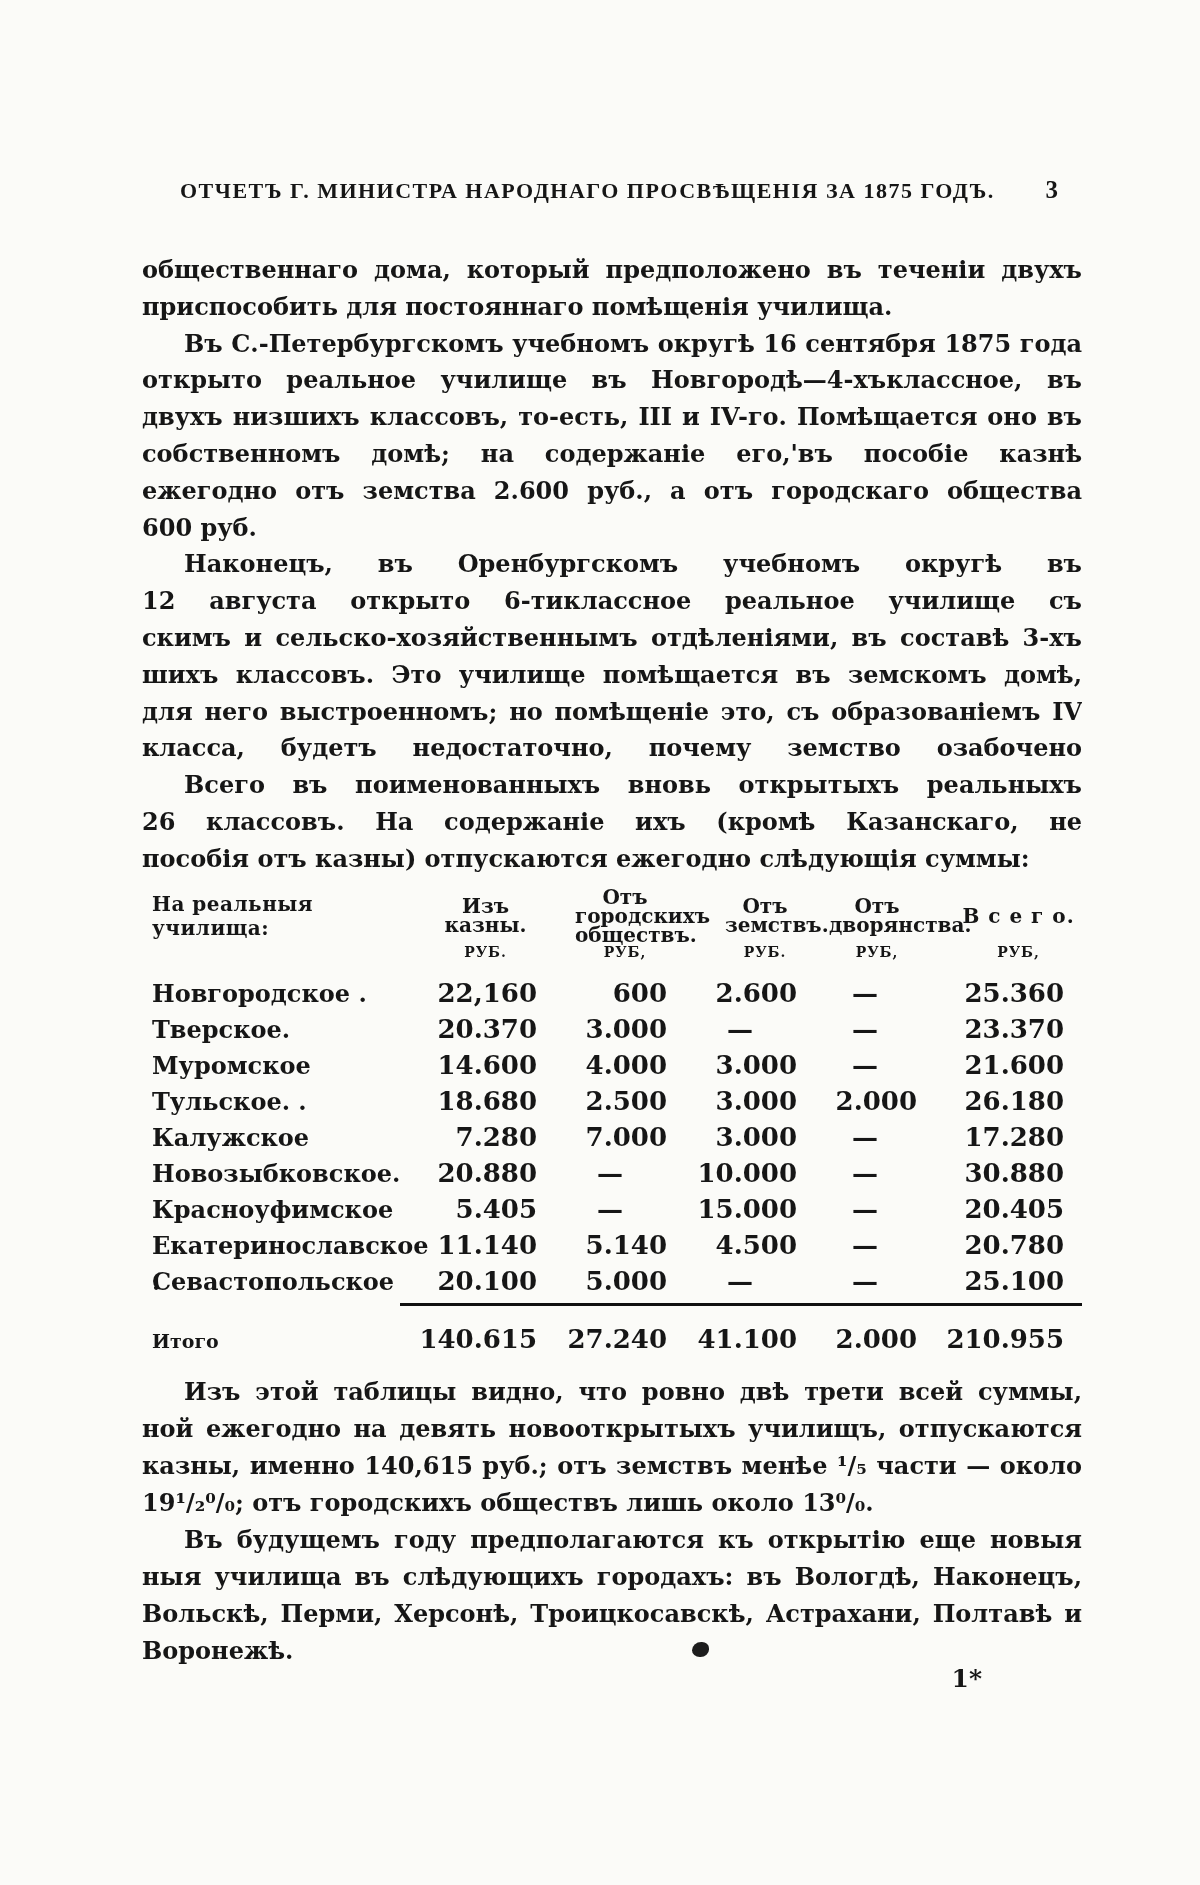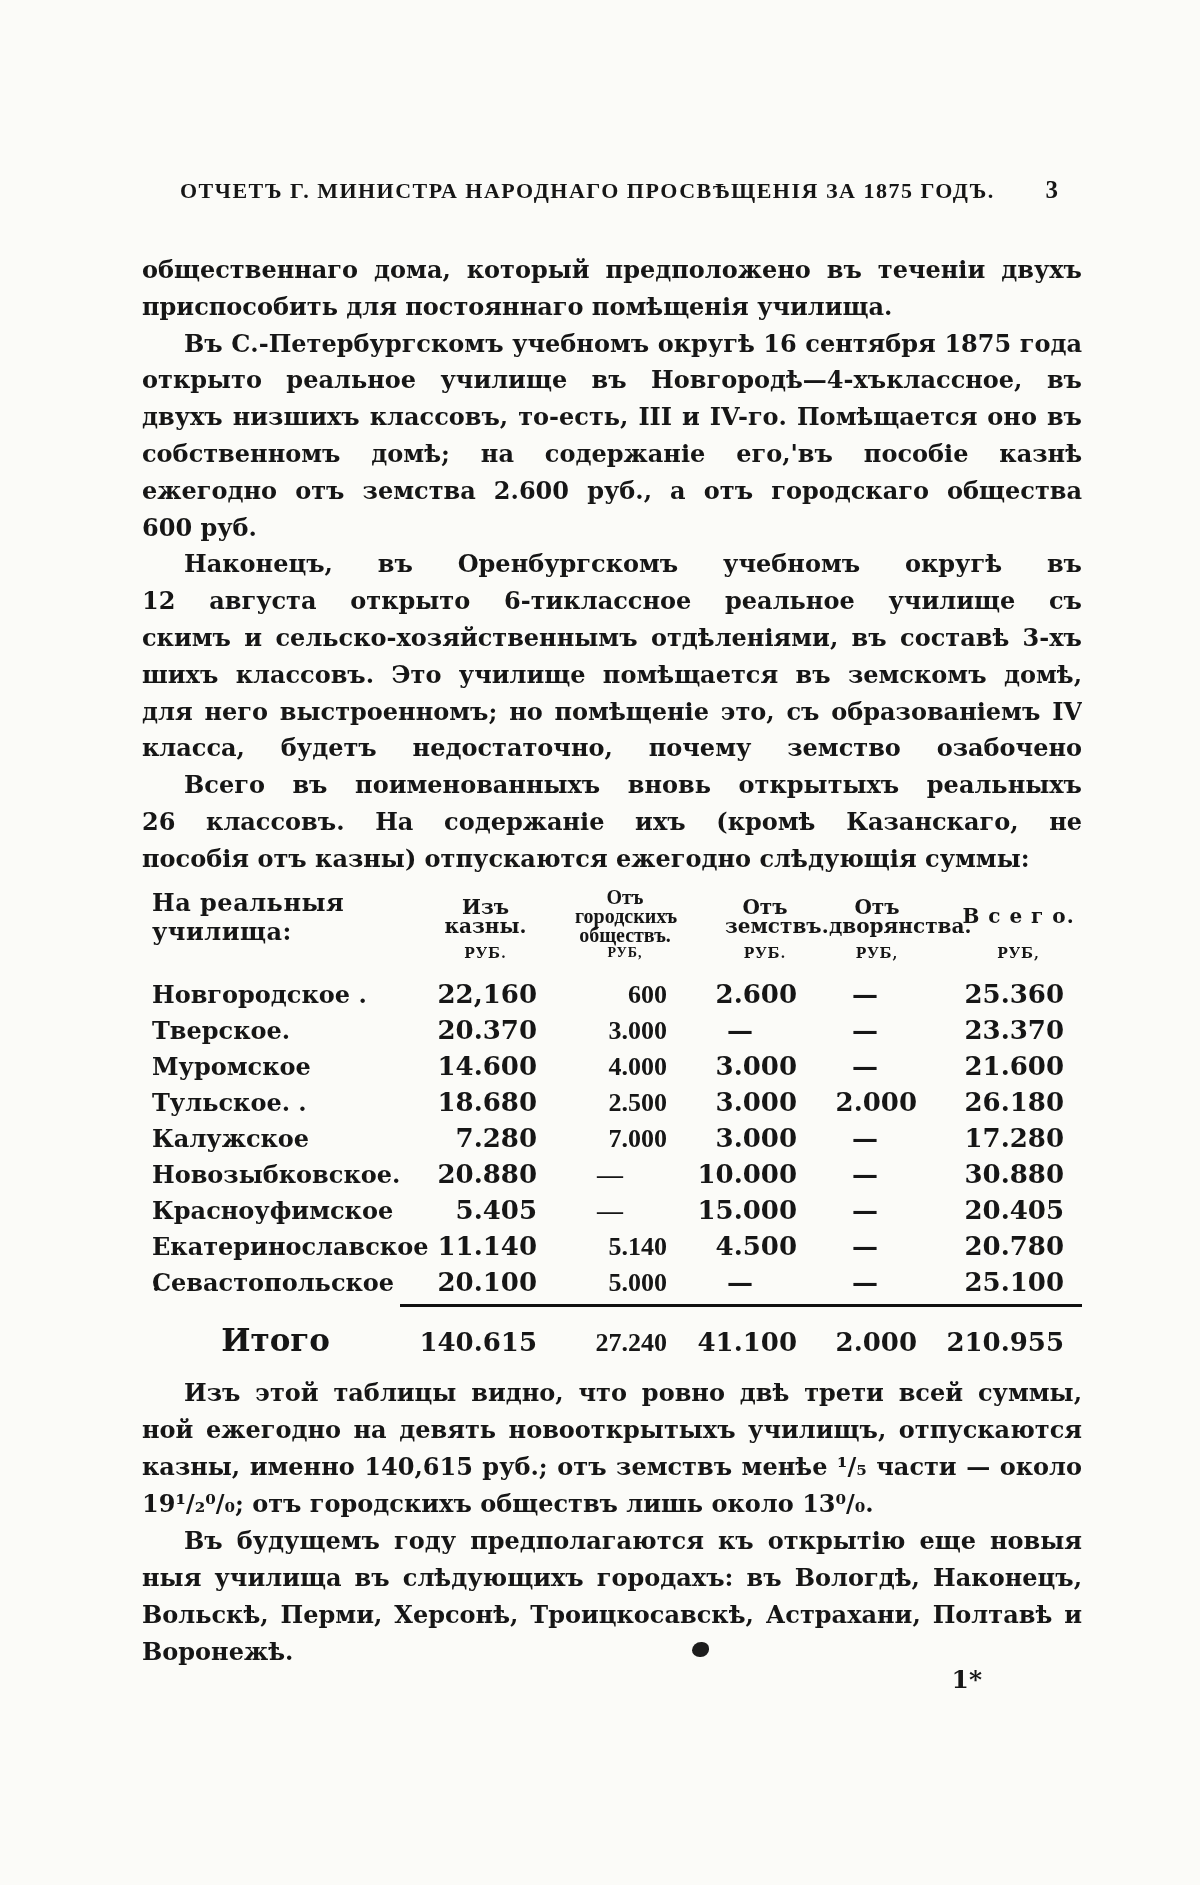--- a/index.html
+++ b/index.html
@@ -33,49 +33,49 @@
   }
   .bl.last{text-align:left;text-align-last:left;}
   .bl.ind{text-indent:42px;}
 
   
   .tbl{margin:10px 0 0 142px;width:940px;font-weight:700;}
   .trow{display:flex;align-items:baseline;}
   .tname{width:258px;padding-left:10px;box-sizing:border-box;}
   .tc{box-sizing:border-box;text-align:right;font-size:26px;}
   .c1{width:145px;padding-right:8px;}
-  .c2{width:130px;padding-right:8px;font-family:Liberation Serif, serif;}
+  .c2{width:130px;padding-right:8px;}
   .c3{width:130px;padding-right:8px;}
   .c4{width:120px;padding-right:8px;}
   .c5{width:157px;padding-right:18px;}
   .tc.dash{text-align:center;padding-right:0;}
 
   .thead-row{align-items:center;min-height:46px;}
   .th{font-size:20px;line-height:19px;text-align:center;white-space:pre-line;font-weight:700;}
   .th.c1{padding:0 0 0 26px;}
   .th.c2{padding:0 0 0 30px;}
   .th.c3{padding:0 0 0 50px;}
   .th.c4{padding:0 0 0 24px;}
   .th.c5{padding:0 0 0 30px;letter-spacing:1px;}
-  .row-header{font-size:24px;letter-spacing:0.5px;}
+  .row-header{font-size:20px;letter-spacing:0.5px;}
 
   .unit-row{height:30px;align-items:flex-start;}
   .unit{font-size:14px;letter-spacing:1px;line-height:14px;}
 
   .data-row{height:36px;line-height:36px;}
   .data-row .tname{font-size:24px;}
 
   .total-rule{
     margin-left:258px;width:682px;height:0;
     border-top:3px solid #101010;
     box-shadow:0 -4px 0 -2.2px #3a3a3a;
     margin-top:4px;
   }
   .total-row{margin-top:13px;height:40px;line-height:40px;}
-  .total-row .tname{text-align:right;padding-right:70px;font-size:31px;}
+  .total-row .tname{padding-right:70px;font-size:19px;}
 
   
   .closing{margin:14px 0 0 142px;width:940px;font-size:24px;font-weight:700;}
   .closing .bl{height:37px;line-height:37px;}
 
   
   .sig{
     margin-top:-6px;
     text-align:right;margin-right:218px;
     font-size:25px;font-weight:700;height:32px;line-height:32px;

